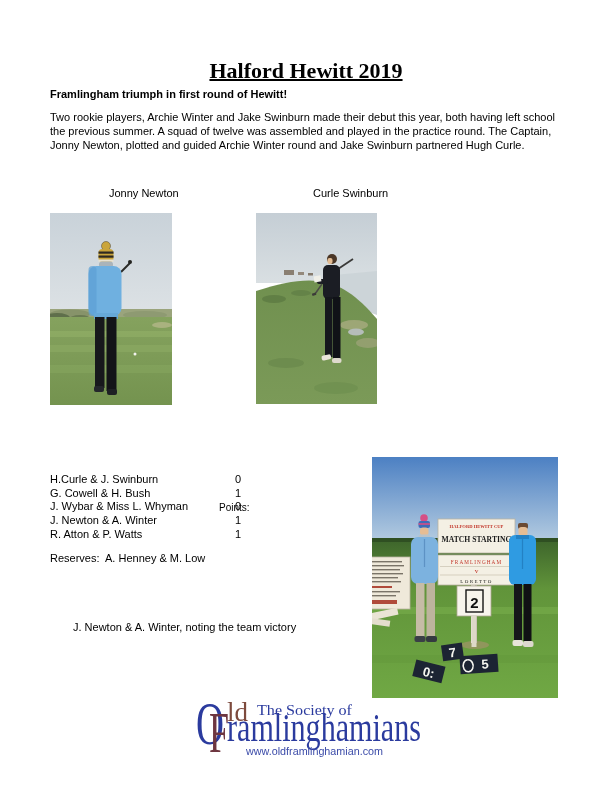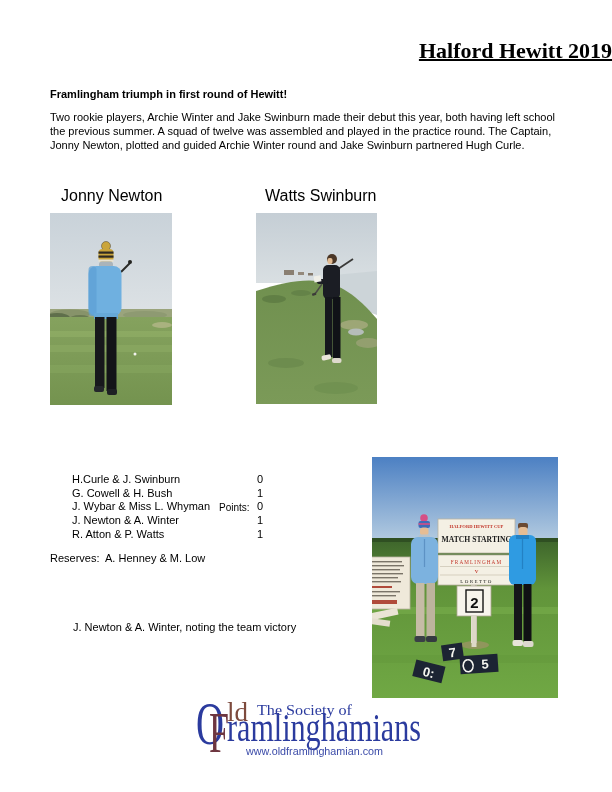--- a/index.html
+++ b/index.html
@@ -3,53 +3,53 @@
 <meta charset="utf-8">
 <style>
   html,body { margin:0; padding:0; background:#ffffff; }
   .page {
     position:relative; width:612px; height:792px; background:#ffffff;
     font-family:"Liberation Sans", sans-serif; color:#000;
     overflow:hidden;
   }
   .abs { position:absolute; }
   .page-title {
-    left:0; right:0; top:38px; text-align:right;
+    left:0; right:0; top:58px; text-align:center;
     font-family:"Liberation Serif", serif; font-weight:bold; font-size:22px;
     text-decoration:underline; text-decoration-thickness:2px;
   }
   .article-heading { left:50px; top:88px; font-size:11px; font-weight:bold; }
   .intro { left:50px; top:111px; width:516px; font-size:11px; line-height:13.8px; }
-  .caption { font-size:16px; }
+  .caption { font-size:11px;margin-left:48px; }
   .photo { overflow:hidden; }
   .photo svg { display:block; }
   .match-block { left:50px; top:416px; width:522px; font-size:11px; line-height:13.9px; }
   .points-header { left:219px; top:460px; font-size:10px;margin-top:42px; }
   .pairings { left:50px; top:473px; width:300px; font-size:11px; }
-  .pair-row { position:relative; height:13.7px;margin-left:22px; }
+  .pair-row { position:relative; height:13.7px; }
   .pair-pts { position:absolute; left:185px; top:0; }
   .reserves { left:50px; top:552px; font-size:11px; white-space:pre;text-align:right; }
   .team-caption { left:50px; top:621px; font-size:11px;margin-left:23px; }
   .logo { left:196px; top:698px; }
   .logo svg text { font-family:"Liberation Serif", serif; }
   .sign-serif { font-family:"Liberation Serif", serif; }
 </style>
 </head>
 <body>
 
 <div class="page">
 
   <div class="abs page-title">Halford Hewitt 2019</div>
 
   <div class="abs intro">Two rookie players, Archie Winter and Jake Swinburn made their debut this year, both having left school the previous summer. A squad of twelve was assembled and played in the practice round. The Captain, Jonny Newton, plotted and guided Archie Winter round and Jake Swinburn partnered Hugh Curle.</div>
 
   <div class="abs article-heading">Framlingham triumph in first round of Hewitt!</div>
 
   <div class="abs caption" style="left:61px; top:187px;">Jonny Newton</div>
-  <div class="abs caption" style="left:265px; top:187px;">Watts Swinburn</div>
+  <div class="abs caption" style="left:265px; top:187px;">Curle Swinburn</div>
 
   <div class="abs photo" style="left:50px; top:213px; width:122px; height:192px;">
     <svg width="122" height="192" viewBox="0 0 122 192">
       <defs>
         <linearGradient id="p1sky" x1="0" y1="0" x2="0" y2="1">
           <stop offset="0" stop-color="#c9d2d9"></stop>
             <stop offset="1" stop-color="#dde2e5"></stop>
         </linearGradient>
         <linearGradient id="p1grass" x1="0" y1="0" x2="0" y2="1">
           <stop offset="0" stop-color="#85a25e"></stop>

